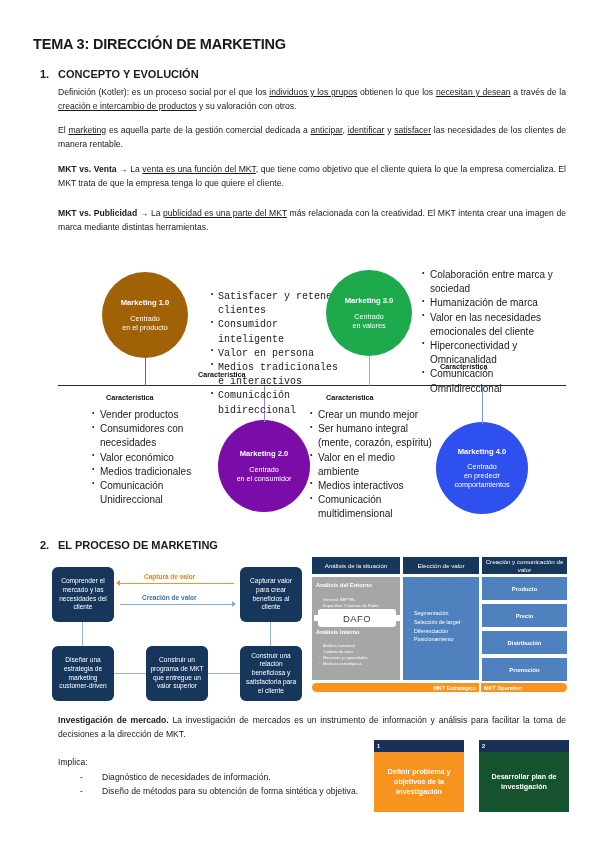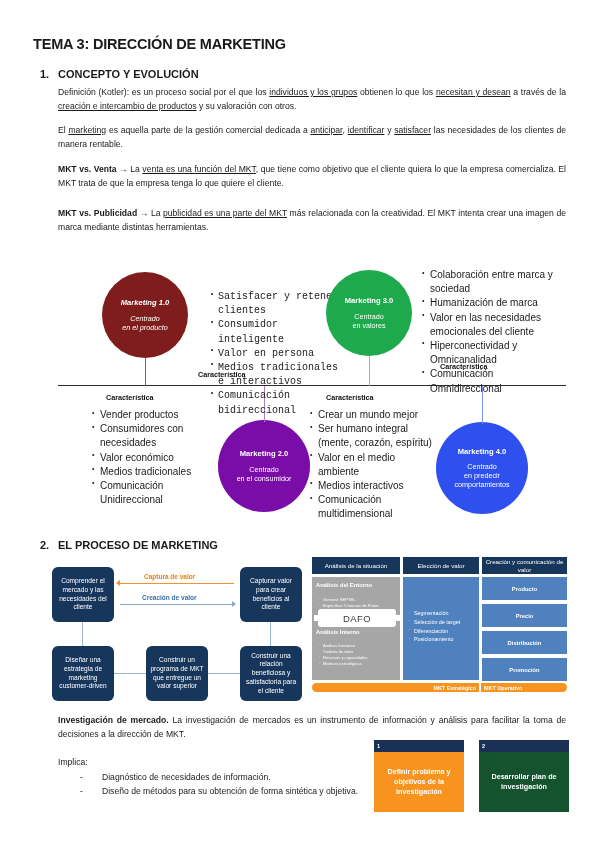--- a/index.html
+++ b/index.html
@@ -31,21 +31,21 @@
 
   
   .evo { position: absolute; left: 58px; top: 262px; width: 508px; height: 268px; }
   .circle {
     position: absolute; border-radius: 50%;
     display: flex; flex-direction: column; align-items: center; justify-content: center;
     color: #ffffff; text-align: center; line-height: 1.25;
   }
   .circle .cname { font-size: 7.6px; font-weight: bold; margin-bottom: 6px; }
   .circle .cdesc { font-size: 7.2px; }
-  .c1 { width: 86px; height: 86px; left: 44px;  top: 10px;  background: #7f1d1d; font-style: italic; }
+  .c1 { width: 86px; height: 86px; left: 44px;  top: 10px;  background: #a16207; }
   .c3 { width: 86px; height: 86px; left: 268px; top: 8px;   background: #1DA94C; }
   .c2 { width: 92px; height: 92px; left: 160px; top: 158px; background: #7A0CA8; }
   .c4 { width: 92px; height: 92px; left: 378px; top: 160px; background: #2E50EE; }
 
   .stem { position: absolute; width: 1.4px; }
   .s1 { left: 86.5px;  top: 96px;  height: 28px; background: #6b6b6b; }
   .s3 { left: 310.5px; top: 94px;  height: 30px; background: #6ecf92; }
   .s2 { left: 205.5px; top: 124px; height: 36px; background: #b07fd0; }
   .s4 { left: 423.5px; top: 124px; height: 38px; background: #7b96f2; }
 

